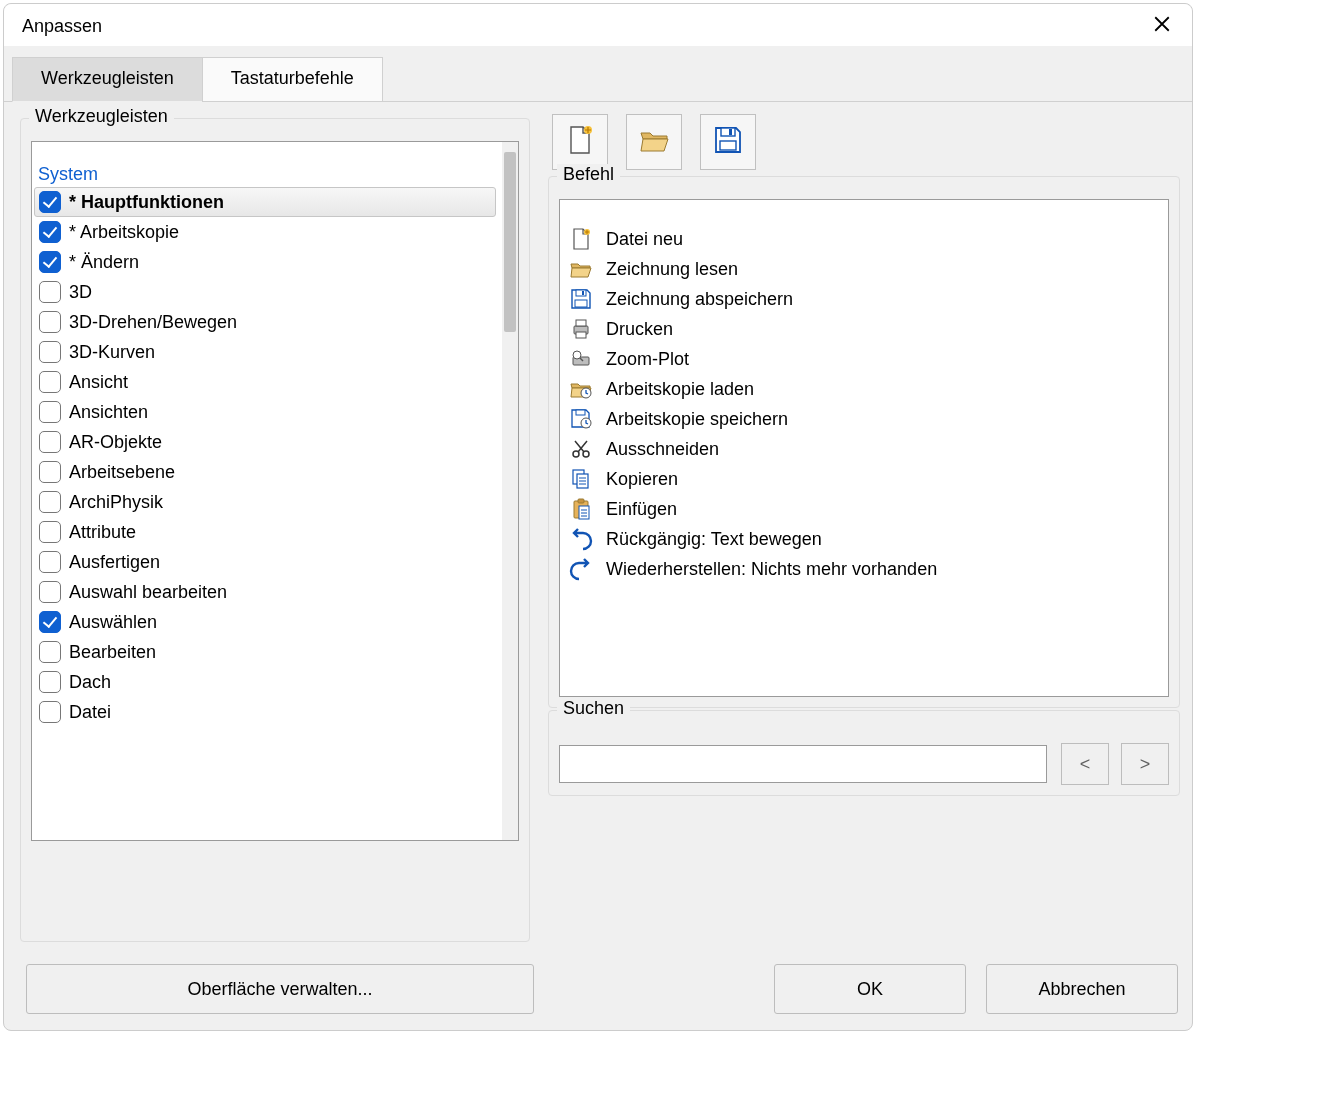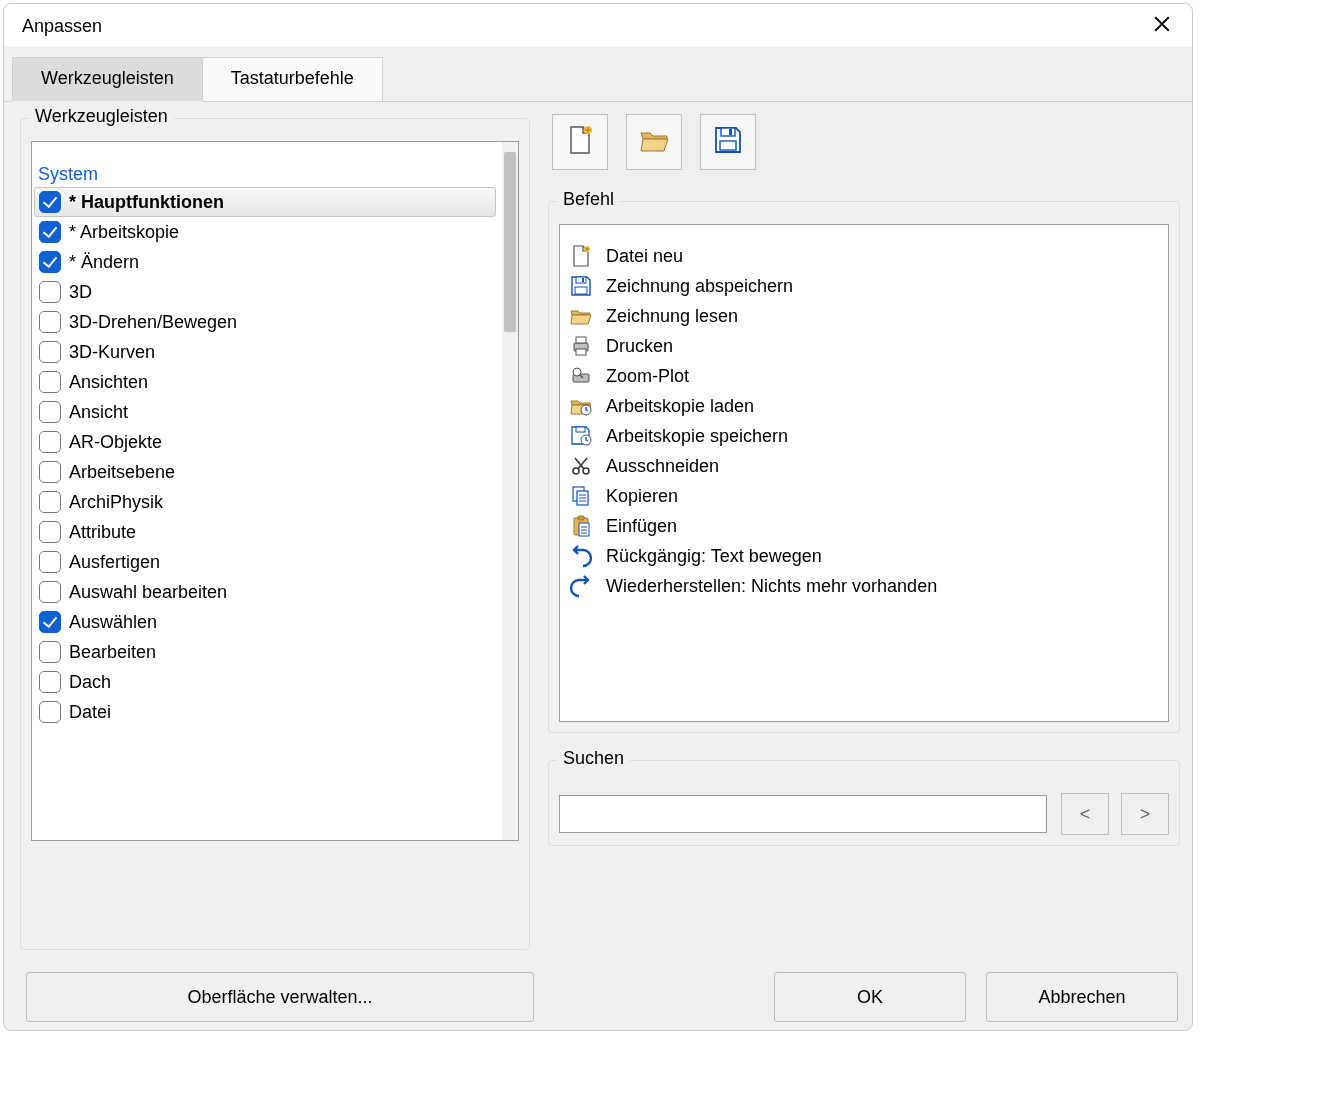--- a/index.html
+++ b/index.html
@@ -86,21 +86,21 @@
   }
   .left-col {
     flex: 0 0 510px;
     display: flex;
     flex-direction: column;
   }
   .right-col {
     flex: 1;
     display: flex;
     flex-direction: column;
-    gap: 27px;
+    gap: 2px;
     min-width: 0;
   }
   
   .groupbox {
     border: 1px solid var(--groupbox-border);
     border-radius: 4px;
     position: relative;
     padding: 22px 10px 10px 10px;
   }
   .groupbox > .legend {
@@ -191,21 +191,21 @@
     border: 1px solid #c0c0c0;
     display: flex; align-items: center; justify-content: center;
     cursor: pointer;
   }
   .iconbtn svg { width: 32px; height: 32px; }
   
   .cmd-list {
     background: var(--surface);
     border: 1px solid #9a9a9a;
     height: 498px;
-    padding: 16px 6px;
+    padding: 24px 6px;
     overflow: hidden;
   }
   .cmd-item {
     display: flex;
     align-items: center;
     gap: 12px;
     padding: 2px 2px;
     font-size: 18px;
   }
   .cmd-icon {
@@ -236,21 +236,21 @@
     border: 1px solid #bdbdbd;
     display: flex; align-items: center; justify-content: center;
     font-size: 18px;
     color: #606060;
     cursor: pointer;
   }
   
   .footer {
     display: flex;
     justify-content: space-between;
-    padding: 12px 14px 8px 22px;
+    padding: 12px 14px 16px 22px;
     gap: 24px;
   }
   .btn {
     height: 50px;
     background: var(--winbg);
     border: 1px solid #bdbdbd;
     font-size: 18px;
     display: flex; align-items: center; justify-content: center;
     cursor: pointer;
     border-radius: 3px;
@@ -311,25 +311,25 @@
               <div class="tb-item">
                 <span class="chk"></span>
                 <span>3D-Drehen/Bewegen</span>
               </div>
               <div class="tb-item">
                 <span class="chk"></span>
                 <span>3D-Kurven</span>
               </div>
               <div class="tb-item">
                 <span class="chk"></span>
+                <span>Ansicht</span>
+              </div>
+              <div class="tb-item">
+                <span class="chk"></span>
                 <span>Ansichten</span>
-              </div>
-              <div class="tb-item">
-                <span class="chk"></span>
-                <span>Ansicht</span>
               </div>
               <div class="tb-item">
                 <span class="chk"></span>
                 <span>AR-Objekte</span>
               </div>
               <div class="tb-item">
                 <span class="chk"></span>
                 <span>Arbeitsebene</span>
               </div>
               <div class="tb-item">
@@ -415,36 +415,36 @@
                   <path d="M14 2v5h5" fill="none" stroke="#555" stroke-width="1.2"></path>
                   <circle cx="18" cy="5" r="3" fill="#f7c23c"></circle>
                   <path d="M18 3v4M16 5h4" stroke="#b87900" stroke-width="1"></path>
                 </svg>
               </span>
               <span>Datei neu</span>
             </div>
             <div class="cmd-item">
               <span class="cmd-icon">
                 <svg viewBox="0 0 24 24">
+                  <path d="M2 7h7l2 2h10v2H3z" fill="#e0b762" stroke="#9b7a30"></path>
+                  <path d="M3 11h19l-3 9H2z" fill="#f3d389" stroke="#9b7a30"></path>
+                </svg>
+              </span>
+              <span>Zeichnung lesen</span>
+            </div>
+            <div class="cmd-item">
+              <span class="cmd-icon">
+                <svg viewBox="0 0 24 24">
                   <path d="M3 3h15l3 3v15H3z" fill="#fff" stroke="#1154b4" stroke-width="1.4"></path>
                   <rect x="7" y="3" width="10" height="6" fill="#fff" stroke="#1154b4"></rect>
                   <rect x="13" y="4" width="2" height="4" fill="#1154b4"></rect>
                   <rect x="6" y="13" width="12" height="7" fill="#fff" stroke="#1154b4"></rect>
                 </svg>
               </span>
               <span>Zeichnung abspeichern</span>
-            </div>
-            <div class="cmd-item">
-              <span class="cmd-icon">
-                <svg viewBox="0 0 24 24">
-                  <path d="M2 7h7l2 2h10v2H3z" fill="#e0b762" stroke="#9b7a30"></path>
-                  <path d="M3 11h19l-3 9H2z" fill="#f3d389" stroke="#9b7a30"></path>
-                </svg>
-              </span>
-              <span>Zeichnung lesen</span>
             </div>
             <div class="cmd-item">
               <span class="cmd-icon">
                 <svg viewBox="0 0 24 24">
                   <rect x="5" y="9" width="14" height="8" rx="1" fill="#bdbdbd" stroke="#555"></rect>
                   <rect x="7" y="3" width="10" height="6" fill="#fff" stroke="#555"></rect>
                   <rect x="7" y="15" width="10" height="6" fill="#fff" stroke="#555"></rect>
                 </svg>
               </span>
               <span>Drucken</span>

